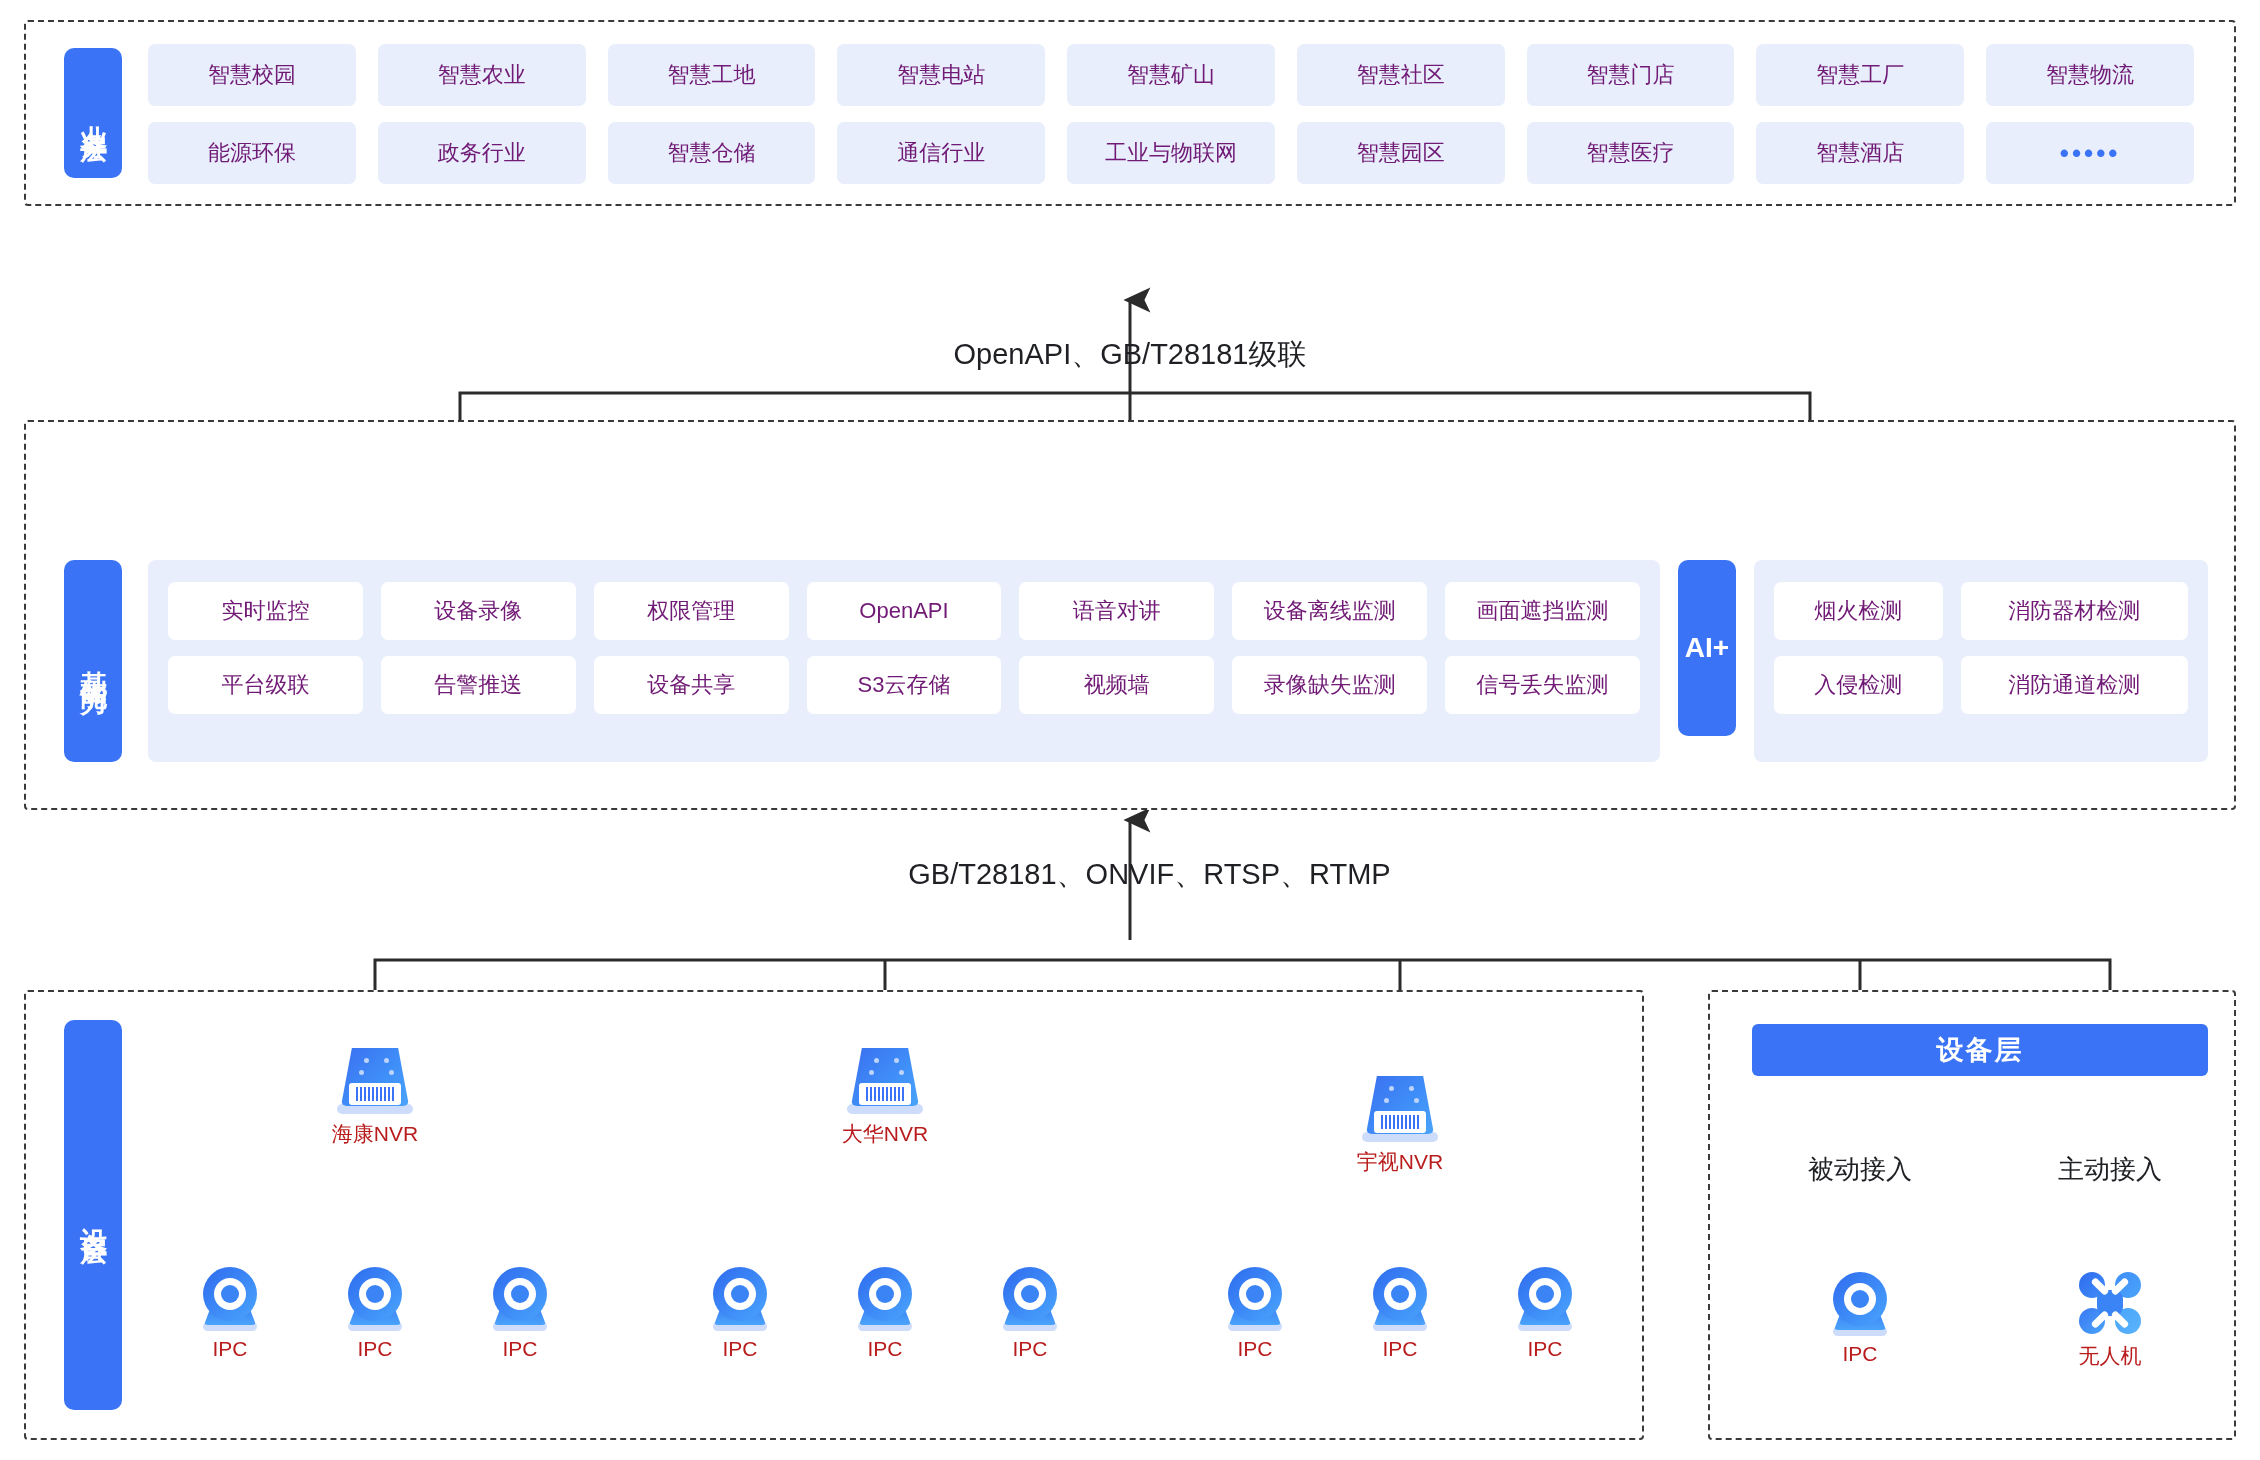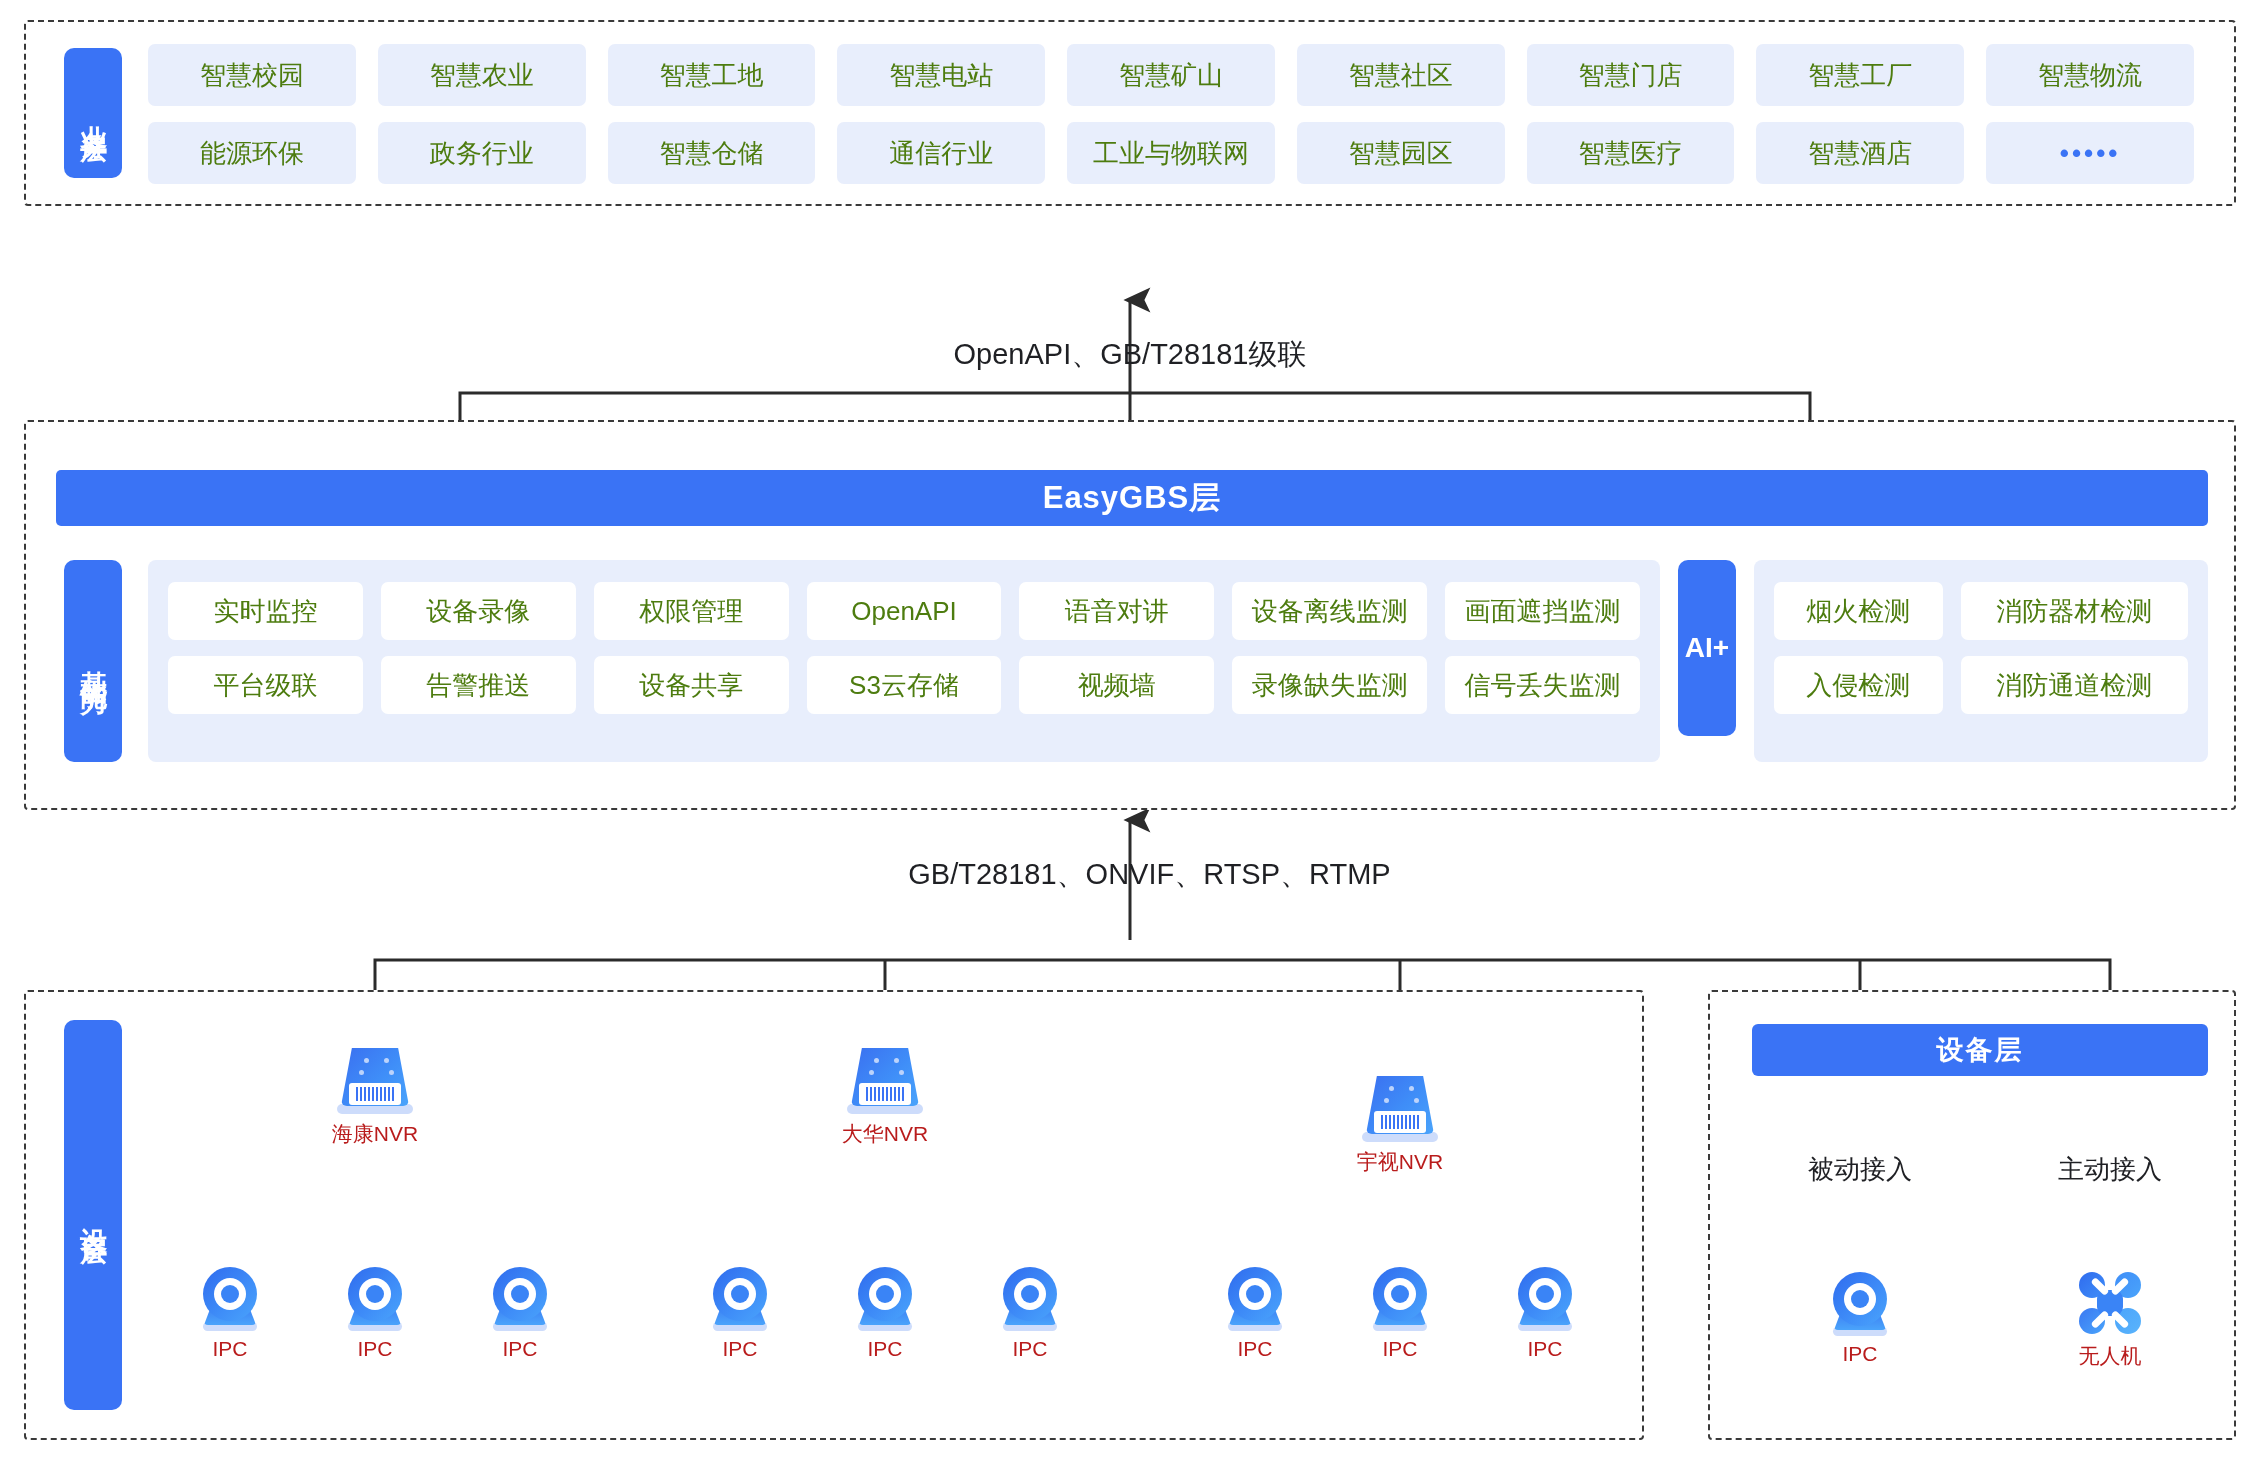--- a/index.html
+++ b/index.html
@@ -34,22 +34,22 @@
     letter-spacing: 2px;
     line-height: 1.32;
     text-align: center;
   }
   .rail span { writing-mode: vertical-rl; text-orientation: upright; letter-spacing: 6px; }
 
   
   .chip {
     display: flex; align-items: center; justify-content: center;
     border-radius: 7px;
-    font-size: 26px;
-    color: #4d7c0f;
+    font-size: 22px;
+    color: #701a75;
     white-space: nowrap;
   }
   .chip-biz { background: #e8eefc; height: 62px; }
   .chip-cap { background: #ffffff; height: 58px; }
   .chip-dots { color: #3a73f5; font-size: 26px; letter-spacing: 3px; font-weight: 700; }
 
   
   #biz-panel { left: 24px; top: 20px; width: 2212px; height: 186px; }
   #biz-rail  { left: 64px; top: 48px; width: 58px; height: 130px; }
   #biz-grid {
@@ -262,21 +262,20 @@
     <div class="chip chip-biz">工业与物联网</div>
     <div class="chip chip-biz">智慧园区</div>
     <div class="chip chip-biz">智慧医疗</div>
     <div class="chip chip-biz">智慧酒店</div>
     <div class="chip chip-biz chip-dots">•••••</div>
   </div>
 
   <div class="conn-label" style="left:0; top:335px; width:2260px;">OpenAPI、GB/T28181级联</div>
 
   <div id="gbs-panel" class="dashed-panel"></div>
-  <div id="gbs-bar">EasyGBS层</div>
 
   <div id="cap-rail" class="rail">
     <span>基础能力</span>
   </div>
   <div id="cap-box">
     <div id="cap-grid">
       <div class="chip chip-cap">实时监控</div>
       <div class="chip chip-cap">设备录像</div>
       <div class="chip chip-cap">权限管理</div>
       <div class="chip chip-cap">OpenAPI</div>

